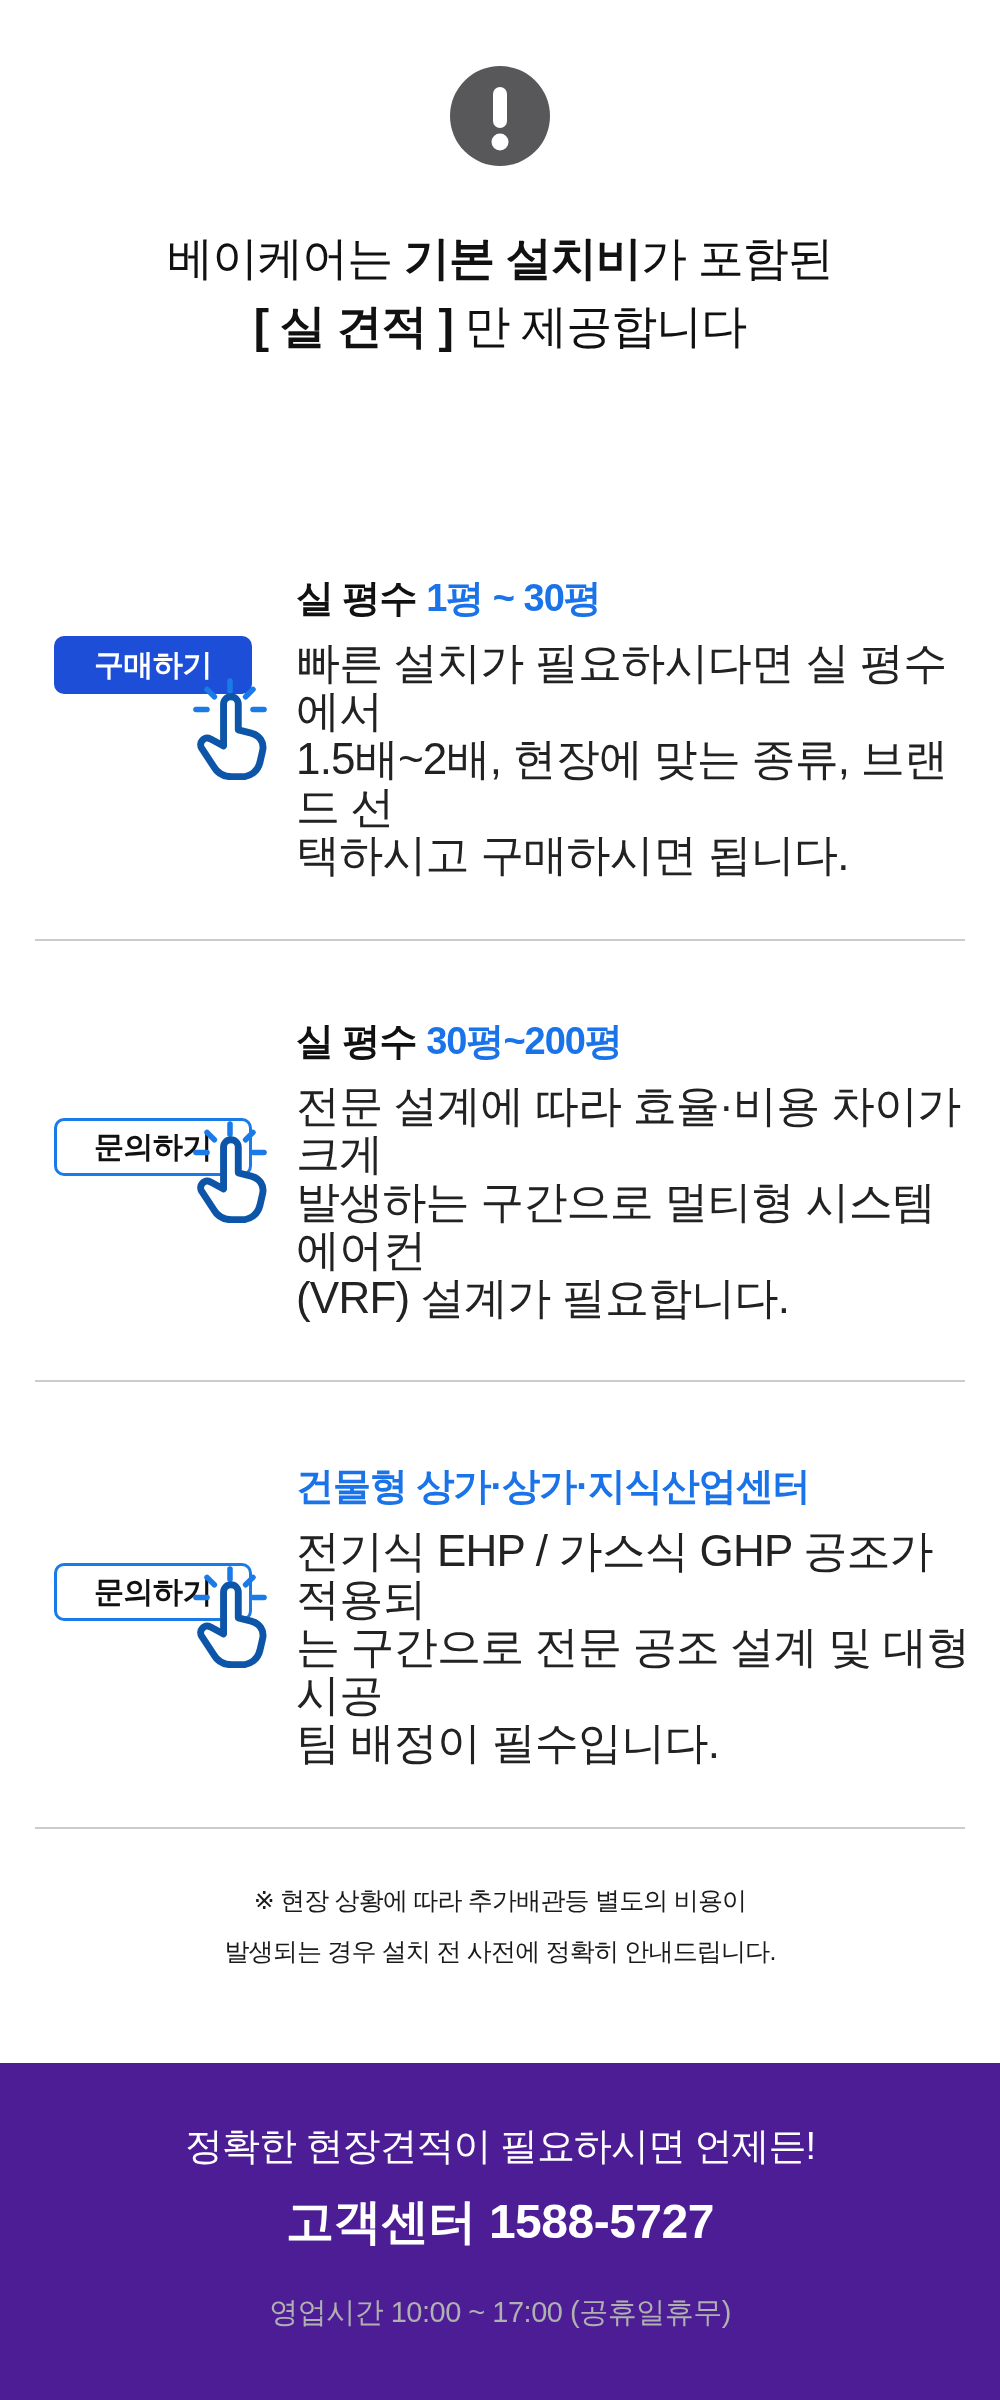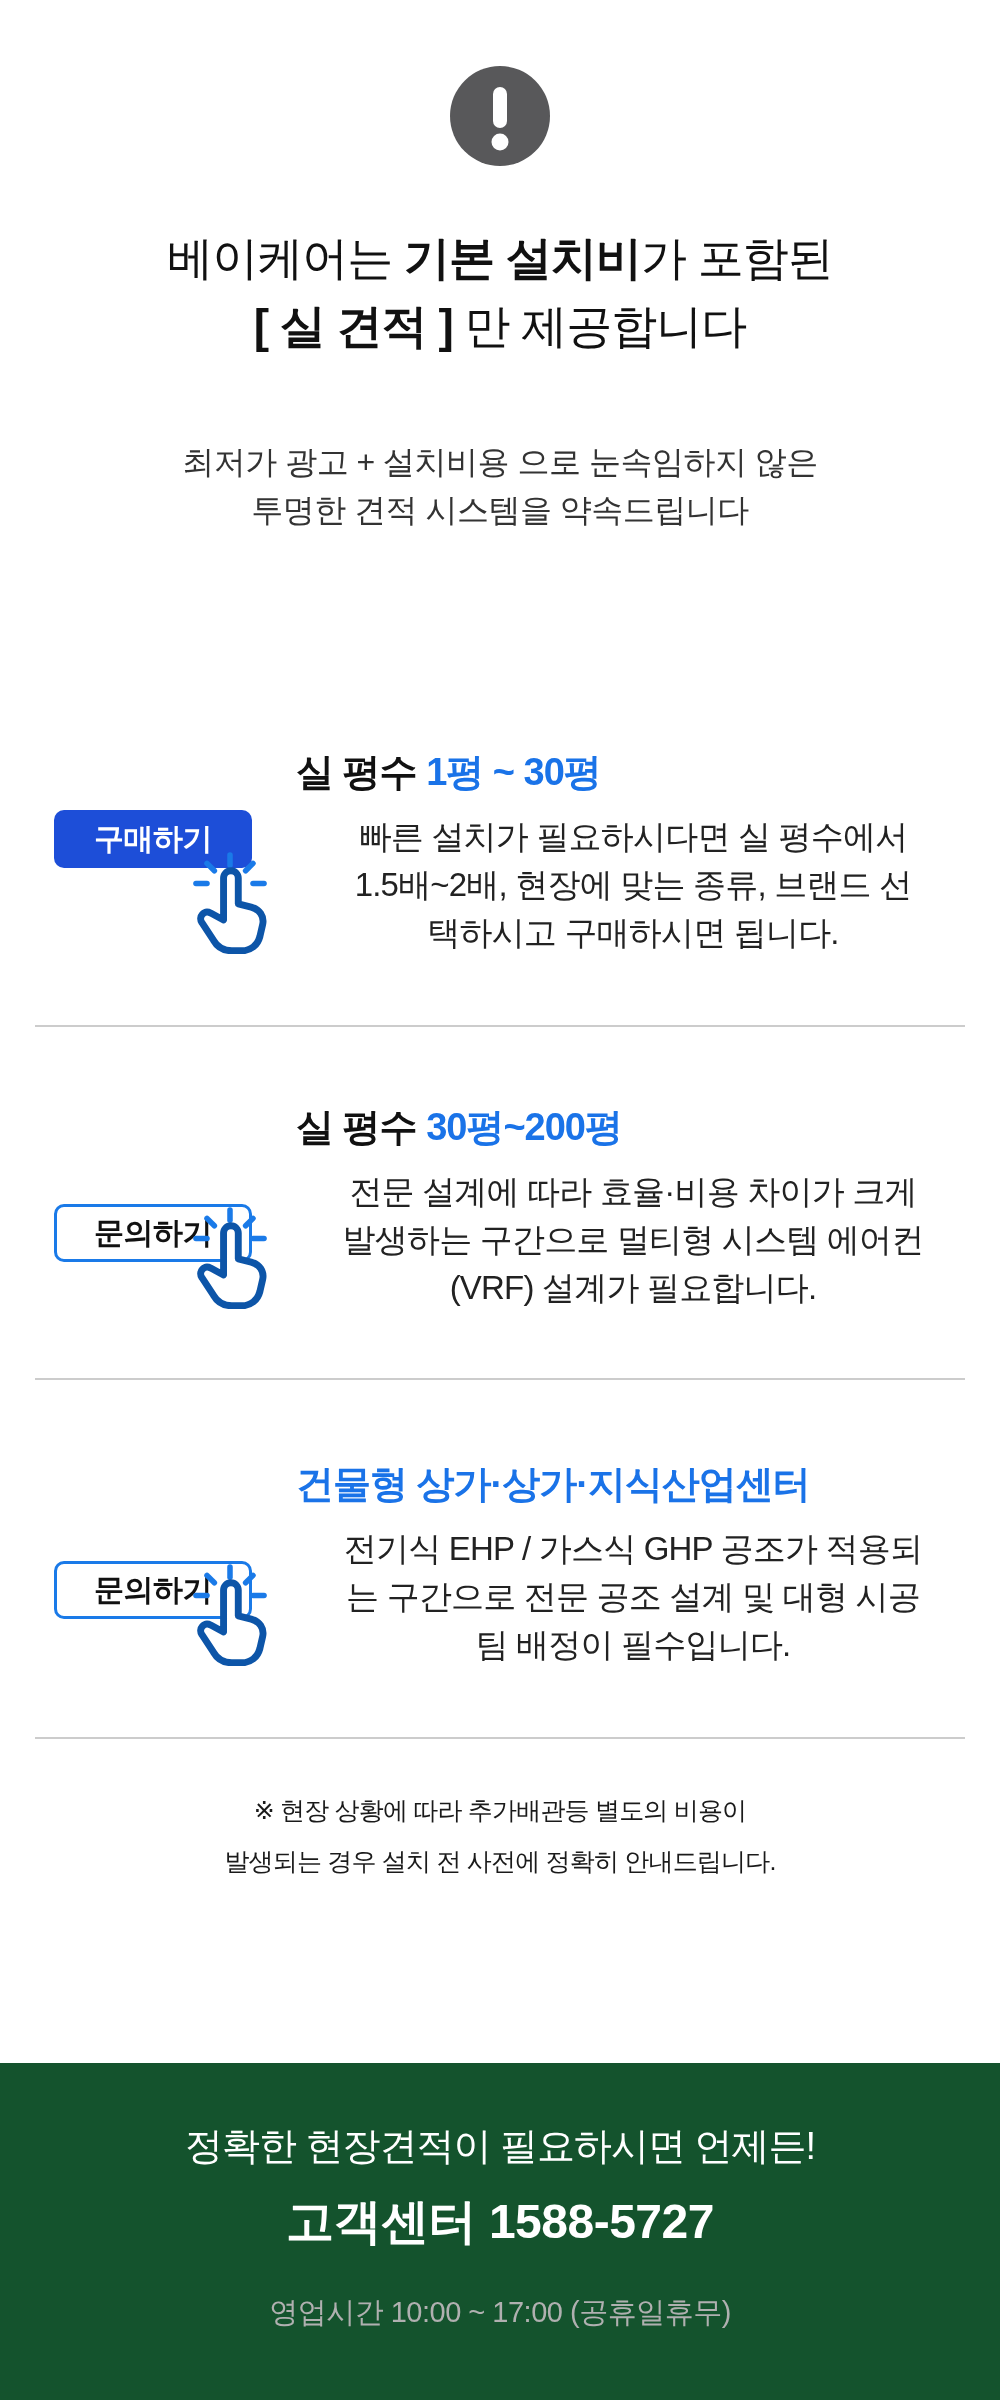--- a/index.html
+++ b/index.html
@@ -41,34 +41,34 @@
   }
   .btn.filled{background:#1d4ed8;color:#ffffff;border:none;}
   .btn.outline{background:#ffffff;color:#111;border:3px solid #1a7ae8;margin-top:39px;}
   .hand{position:absolute;left:138px;top:104px;width:92px;height:104px;z-index:2;}
   .txt-col{flex:1;}
   .sec-h{
     margin:0 0 14px;font-size:38px;line-height:53px;font-weight:700;
     color:#111;letter-spacing:-1px;
   }
   .sec-h .blue{color:#1a73e8;}
-  .sec-b{margin:8px;font-size:33px;line-height:48px;color:#222;letter-spacing:-0.8px;text-align:center;}
+  .sec-b{margin:0;font-size:44px;line-height:48px;color:#222;letter-spacing:-0.8px;}
   .sec-b .bl{display:block;}
   .divider{border:none;border-top:2px solid #cccccc;margin:0 35px;}
 
   
   .note{
     margin:46px 0 0;text-align:center;
     font-size:25px;line-height:51px;color:#1a1a1a;letter-spacing:-0.8px;
   }
   .note .bl{display:block;}
 
   
   .footer{
-    margin-top:auto;background:#14532d;height:337px;width:1000px;
+    margin-top:auto;background:#4c1d95;height:337px;width:1000px;
     text-align:center;box-sizing:border-box;padding-top:58px;
   }
   .footer-line1{margin:0;color:#ffffff;font-size:38px;line-height:50px;font-weight:400;letter-spacing:-1px;}
   .footer-line2{margin:22px 0 0;color:#ffffff;font-size:48px;line-height:58px;font-weight:700;letter-spacing:-0.5px;}
   .footer-line3{margin:44px 0 0;color:#b0b0b0;font-size:29px;line-height:34px;font-weight:400;letter-spacing:-0.5px;}
 </style>
 </head>
 <body>
 
 <div class="page">
@@ -77,24 +77,20 @@
     <circle cx="50" cy="50" r="50" fill="#58585a"></circle>
     <rect x="43" y="21" width="14" height="41" rx="7" fill="#ffffff"></rect>
     <circle cx="50" cy="76" r="8.5" fill="#ffffff"></circle>
   </svg>
 
   <h1 class="main-title">
     <span><span>베이케어는 </span><strong>기본 설치비</strong><span>가 포함된</span></span><br>
     <span><strong>[ 실 견적 ]</strong><span> 만 제공합니다</span></span>
   </h1>
 
-  <p class="sub-title">
-    <span>최저가 광고 + 설치비용 으로 눈속임하지 않은</span><br>
-    <span>투명한 견적 시스템을 약속드립니다</span>
-  </p>
 
   <div class="sections">
 
     <section class="sec sec-1">
       <div class="btn-col">
         <button class="btn filled">구매하기</button>
         <svg class="hand" viewBox="0 0 100 112">
           <g stroke="#1a7ae8" stroke-width="6" stroke-linecap="round" fill="none">
             <path d="M50 16 V5"></path>
             <path d="M33 22 L25 14"></path>

